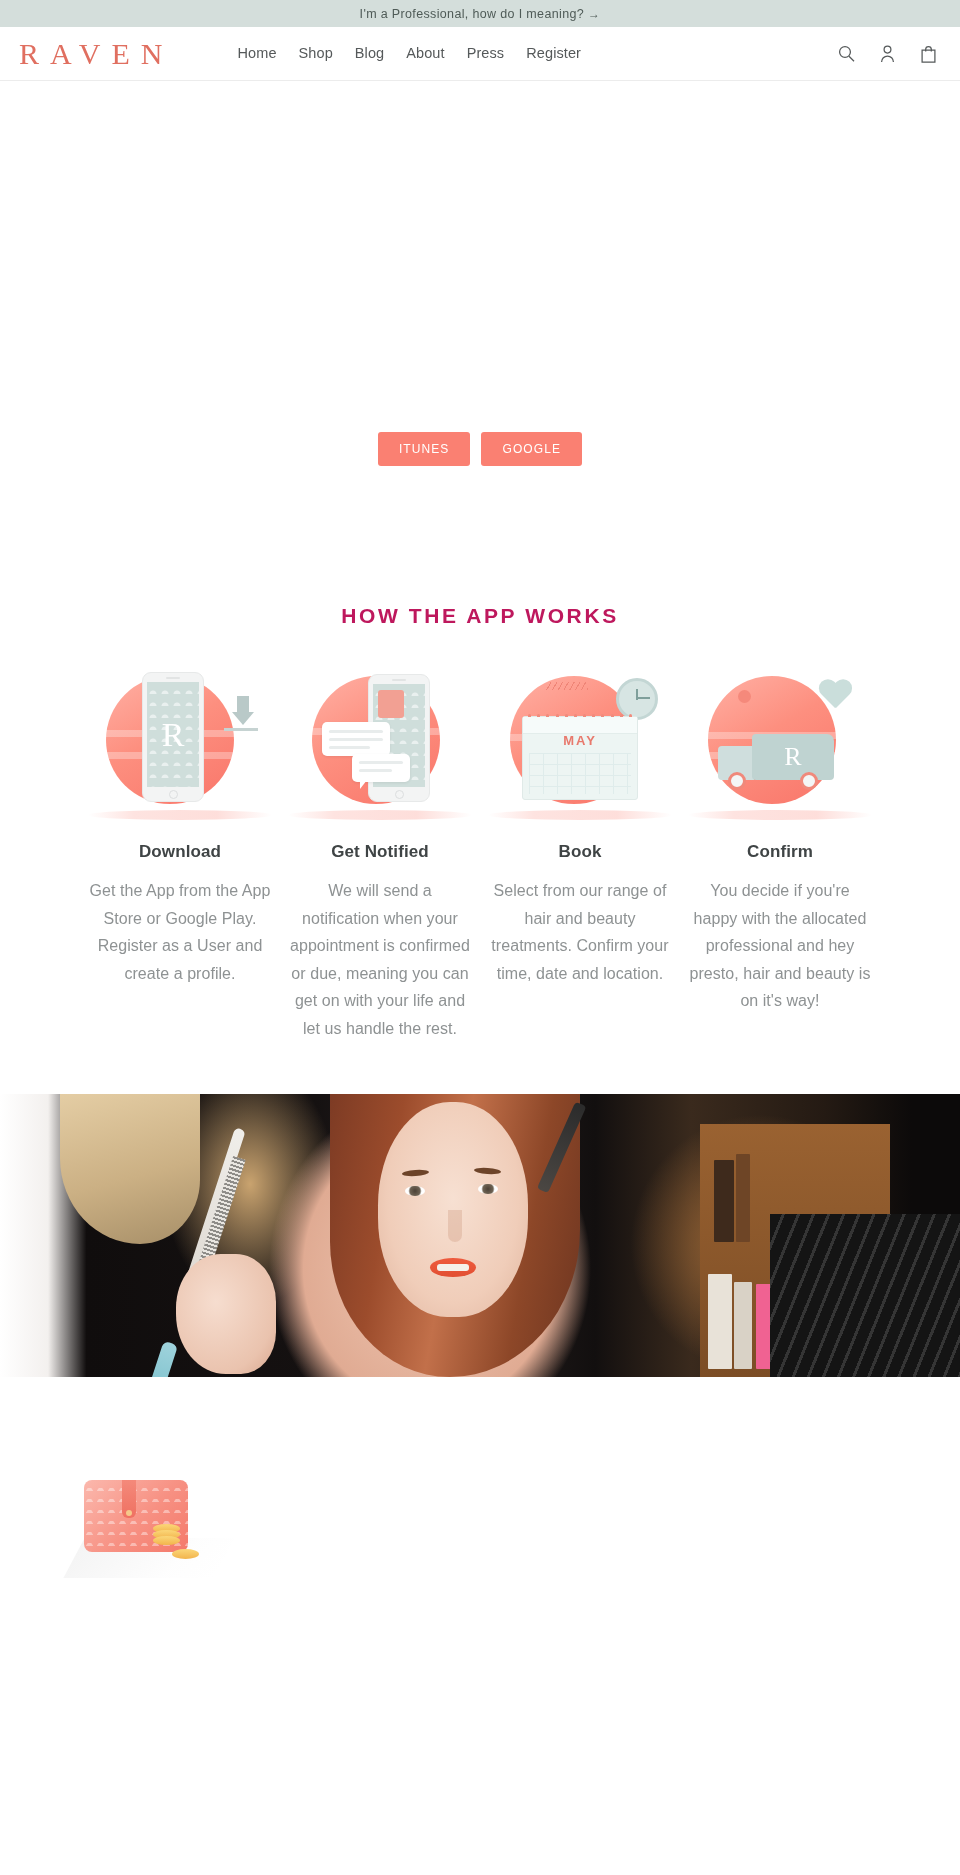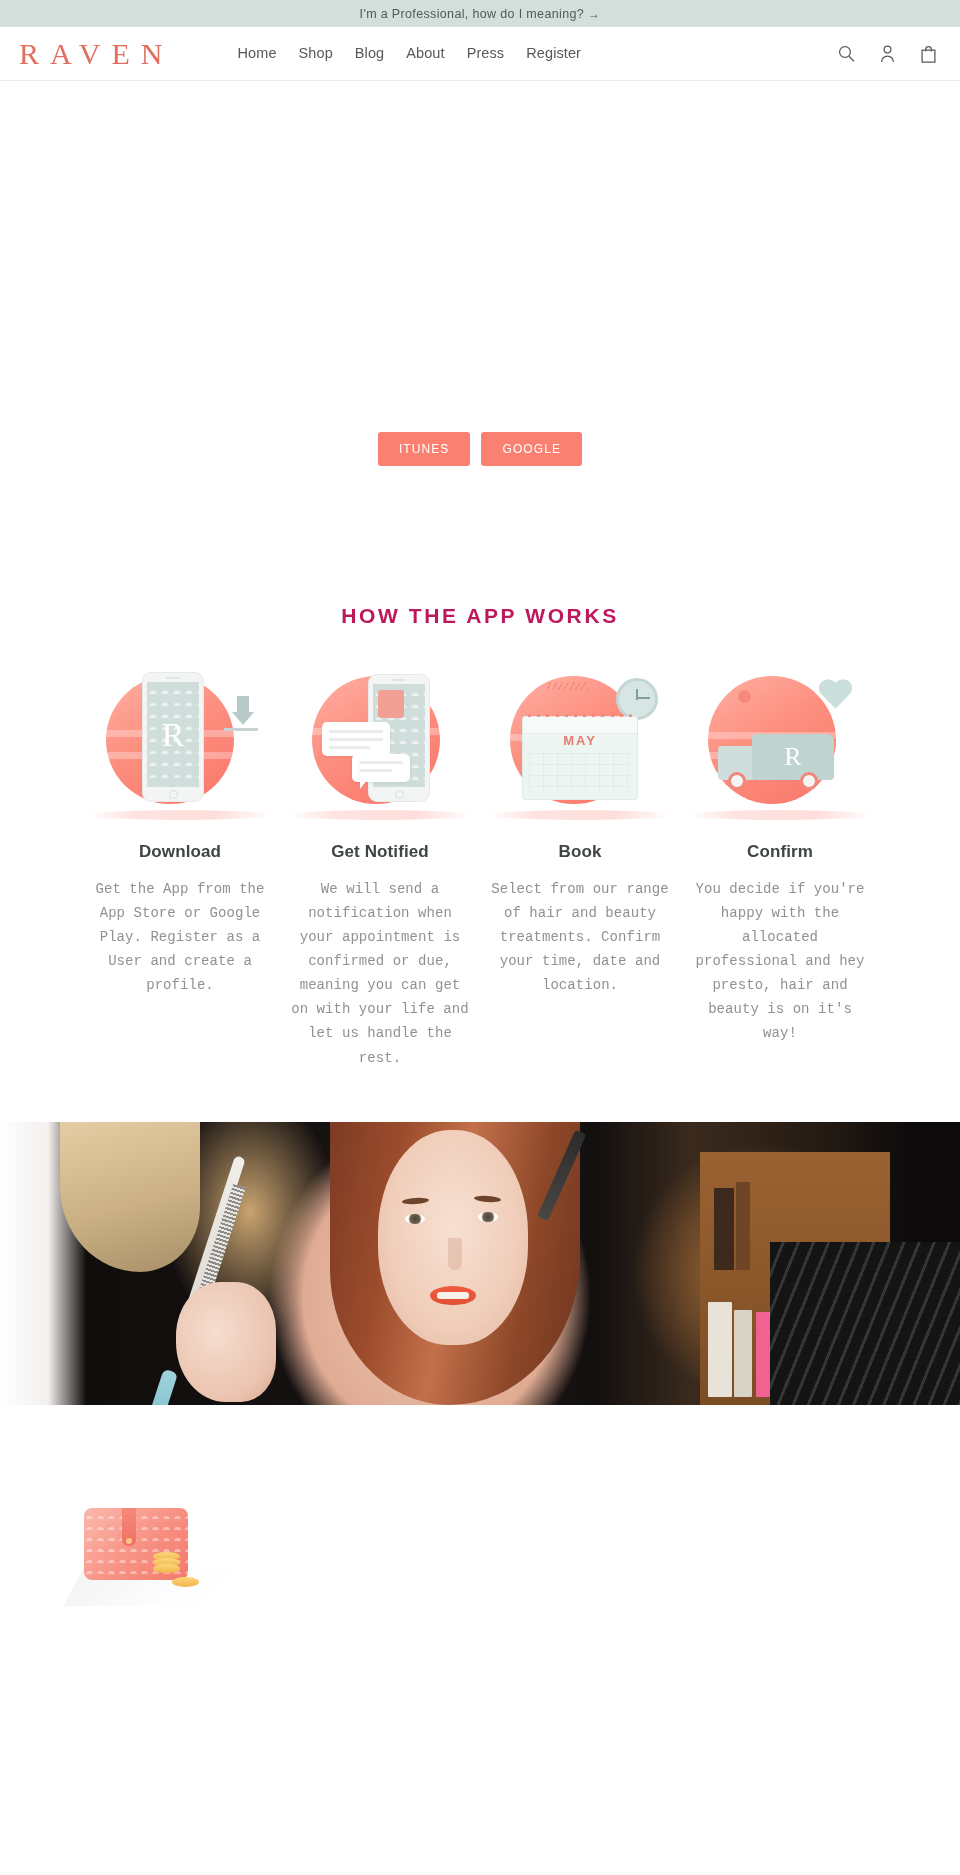--- a/index.html
+++ b/index.html
@@ -144,25 +144,24 @@
     position: relative;
   }
   .feature-title {
     font-size: 17px;
     font-weight: bold;
     color: #3f4445;
     margin-bottom: 15px;
     letter-spacing: 0.1px;
   }
   .feature-text {
-    font-size: 14px;
+    font-size: 16px;
     line-height: 1.72;
     color: #8e9293;
     letter-spacing: 0.05px;
-    font-family: Liberation Mono, monospace;
   }
 
   
   .blob {
     position: absolute;
     border-radius: 50%;
     background: linear-gradient(150deg, #ffb0a4 0%, #fd8f7f 45%, #f9766a 100%);
   }
   .art-shadow {
     position: absolute;

